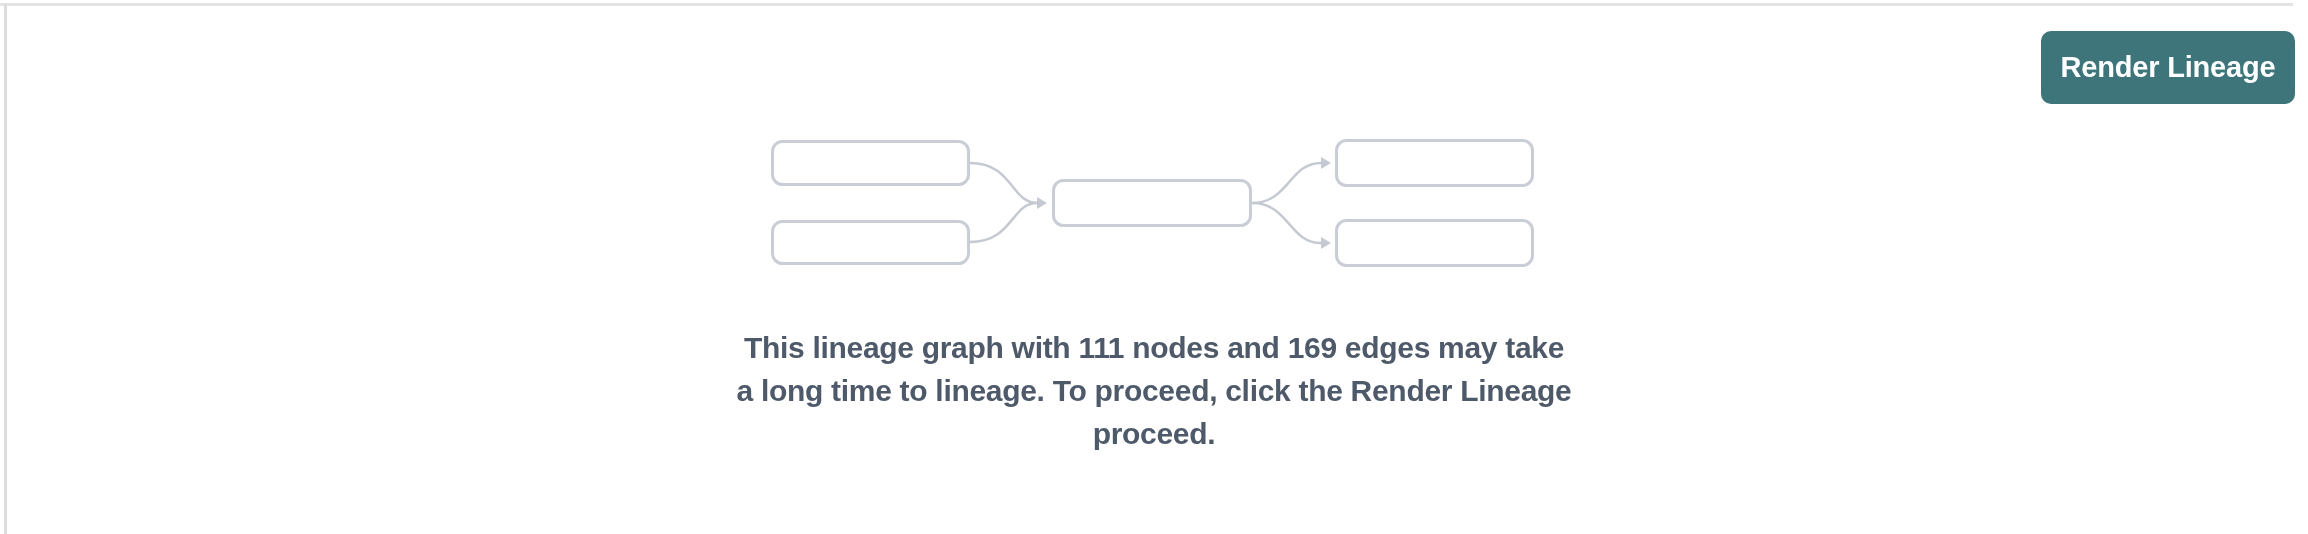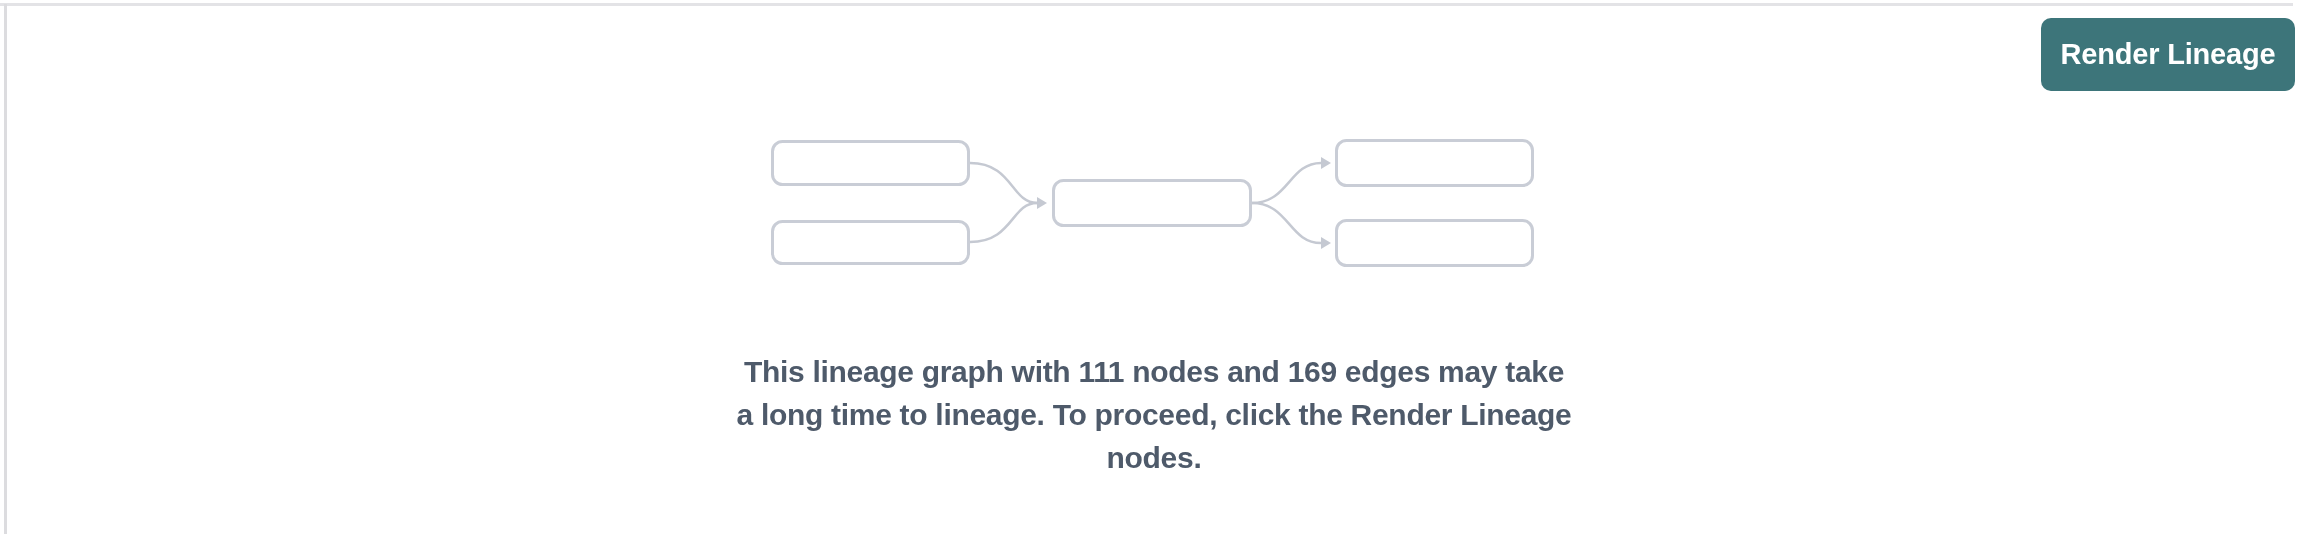--- a/index.html
+++ b/index.html
@@ -30,21 +30,21 @@
     background: var(--divider_top);
   }
   .left-divider {
     position: absolute;
     left: 4px; top: 4px;
     width: 2.5px; height: 530px;
     background: var(--divider_left);
   }
   .render-btn {
     position: absolute;
-    top: 18px; right: 13px;
+    top: 31px; right: 13px;
     width: 254px; height: 73px;
     display: flex; align-items: center; justify-content: center;
     background: var(--accent);
     color: var(--button_text);
     border: none;
     border-radius: 10px;
     font-family: "Liberation Sans", sans-serif;
     font-size: 29px;
     font-weight: 700;
     letter-spacing: -0.2px;
@@ -73,21 +73,20 @@
     top: 326px;
     left: 50%;
     width: 900px;
     margin-left: -450px;
     text-align: center;
     color: var(--message_text);
     font-size: 30px;
     line-height: 43px;
     font-weight: 700;
     letter-spacing: -0.3px;
-    margin-top: 24px;
   }
   .message-line { display: block; }
 </style>
 </head>
 <body>
 
 <div class="page">
 
   <div class="top-divider"></div>
   <div class="left-divider"></div>
@@ -107,16 +106,16 @@
     <rect class="graph-node" x="3.5" y="3.5" width="196" height="43" rx="10"></rect>
     <rect class="graph-node" x="3.5" y="83.5" width="196" height="42" rx="10"></rect>
     <rect class="graph-node" x="284.5" y="42.5" width="197" height="45" rx="10"></rect>
     <rect class="graph-node" x="567.5" y="2.5" width="196" height="45" rx="10"></rect>
     <rect class="graph-node" x="567.5" y="82.5" width="196" height="45" rx="10"></rect>
   </svg>
 
   <p class="placeholder-message">
     <span class="message-line">This lineage graph with 111 nodes and 169 edges may take</span>
     <span class="message-line">a long time to lineage. To proceed, click the Render Lineage</span>
-    <span class="message-line">nodes.</span>
+    <span class="message-line">proceed.</span>
   </p>
 
 </div>
 
 </body></html>

